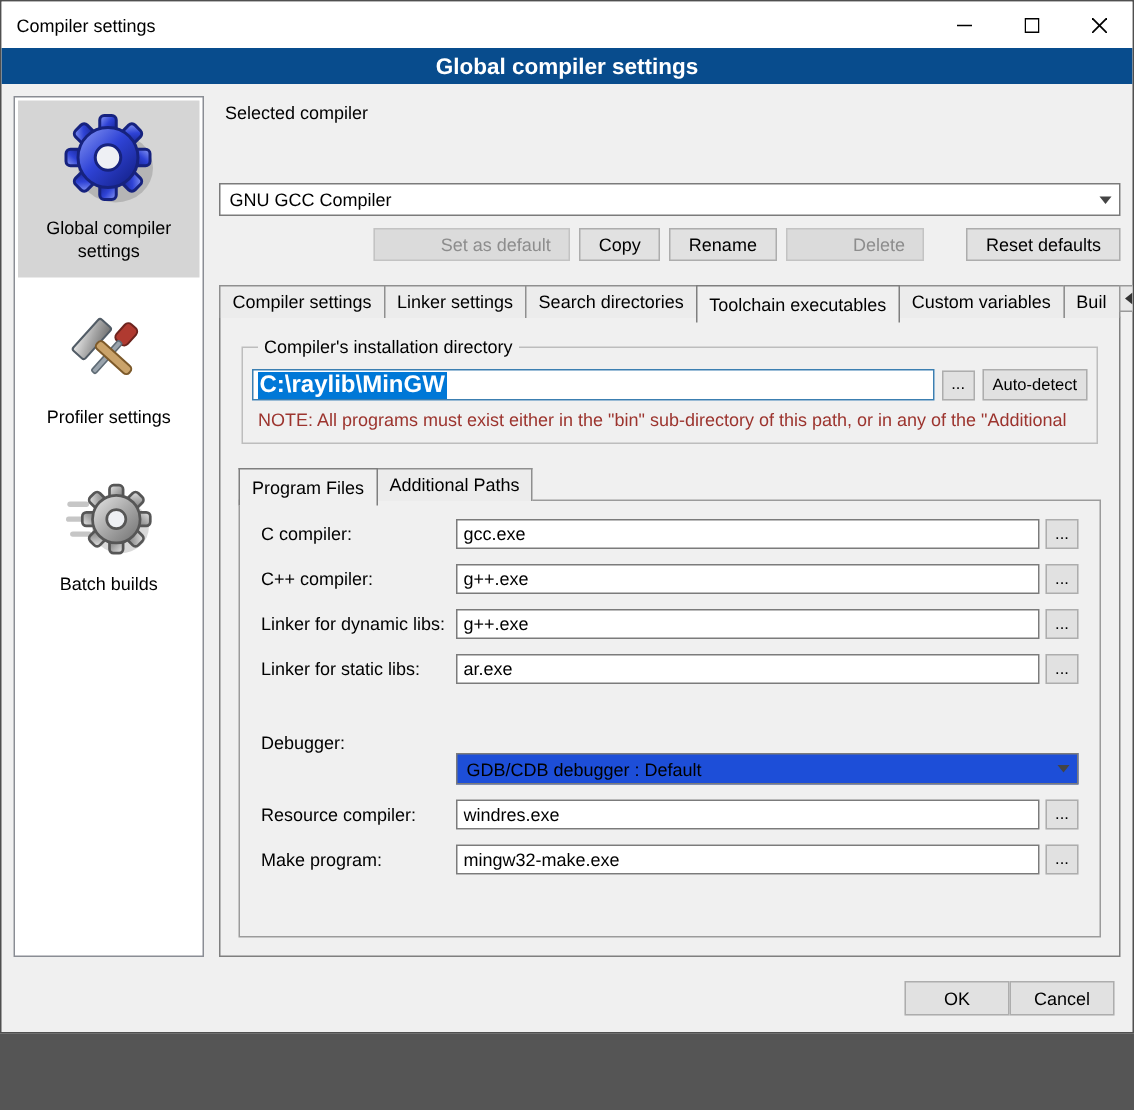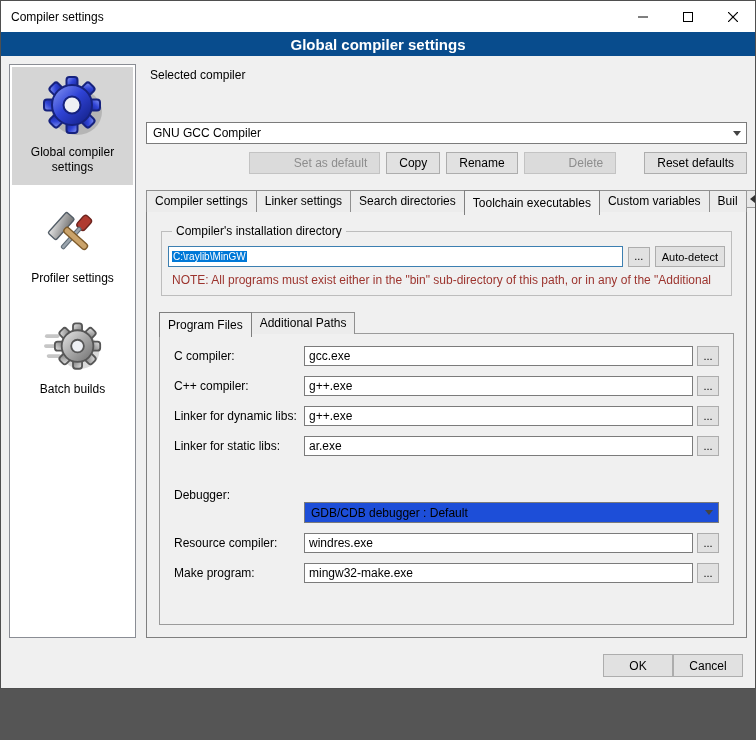--- a/index.html
+++ b/index.html
@@ -64,22 +64,22 @@
   .tri-left { width:0; height:0; border-top:4px solid transparent; border-bottom:4px solid transparent; border-right:5px solid #333; }
   .tab-panel {
     flex:1; border:1px solid #7f7f7f; background:#f0f0f0; padding:12px 12px 12px; min-height:0;
     display:flex; flex-direction:column; position:relative; z-index:1;
   }
   
   fieldset.group { border:1px solid #bdbdbd; padding:8px 6px 8px; margin:0 2px; }
   fieldset.group legend { font-size:12px; padding:0 4px; margin-left:4px; }
   .dir-row { display:flex; align-items:center; gap:5px; }
   .textbox {
-    flex:1; height:21px; border:1px solid #3c7fb1; background:#fff; font-size:10px;
-    display:flex; align-items:center; padding:0 3px; overflow:hidden; white-space:nowrap;
+    flex:1; height:21px; border:1px solid #3c7fb1; background:#fff; font-size:16px;
+    display:flex; align-items:center; padding:0 3px; overflow:hidden; white-space:nowrap;font-weight:bold;
   }
   .textbox .sel { background:var(--selection_bg,#0078d7); color:#fff; padding:0 1px; }
   .btn.small { height:21px; padding:0 6px; font-size:11px; }
   .btn.browse { width:22px; height:20px; padding:0; font-size:11px; line-height:1; }
   .note { font-size:12px; color:var(--note_color,#9c342e); margin:6px 2px 0 4px; white-space:nowrap; overflow:hidden; }
   
   .inner-wrap { display:flex; flex-direction:column; flex:1; margin-top:12px; min-height:0; }
   .inner-panel { flex:1; border:1px solid #9b9b9b; background:#f0f0f0; padding:12px 14px; min-height:0; }
   .frow { display:flex; align-items:center; margin-bottom:10px; }
   .frow .flabel { width:130px; font-size:12px; flex:0 0 auto; }

